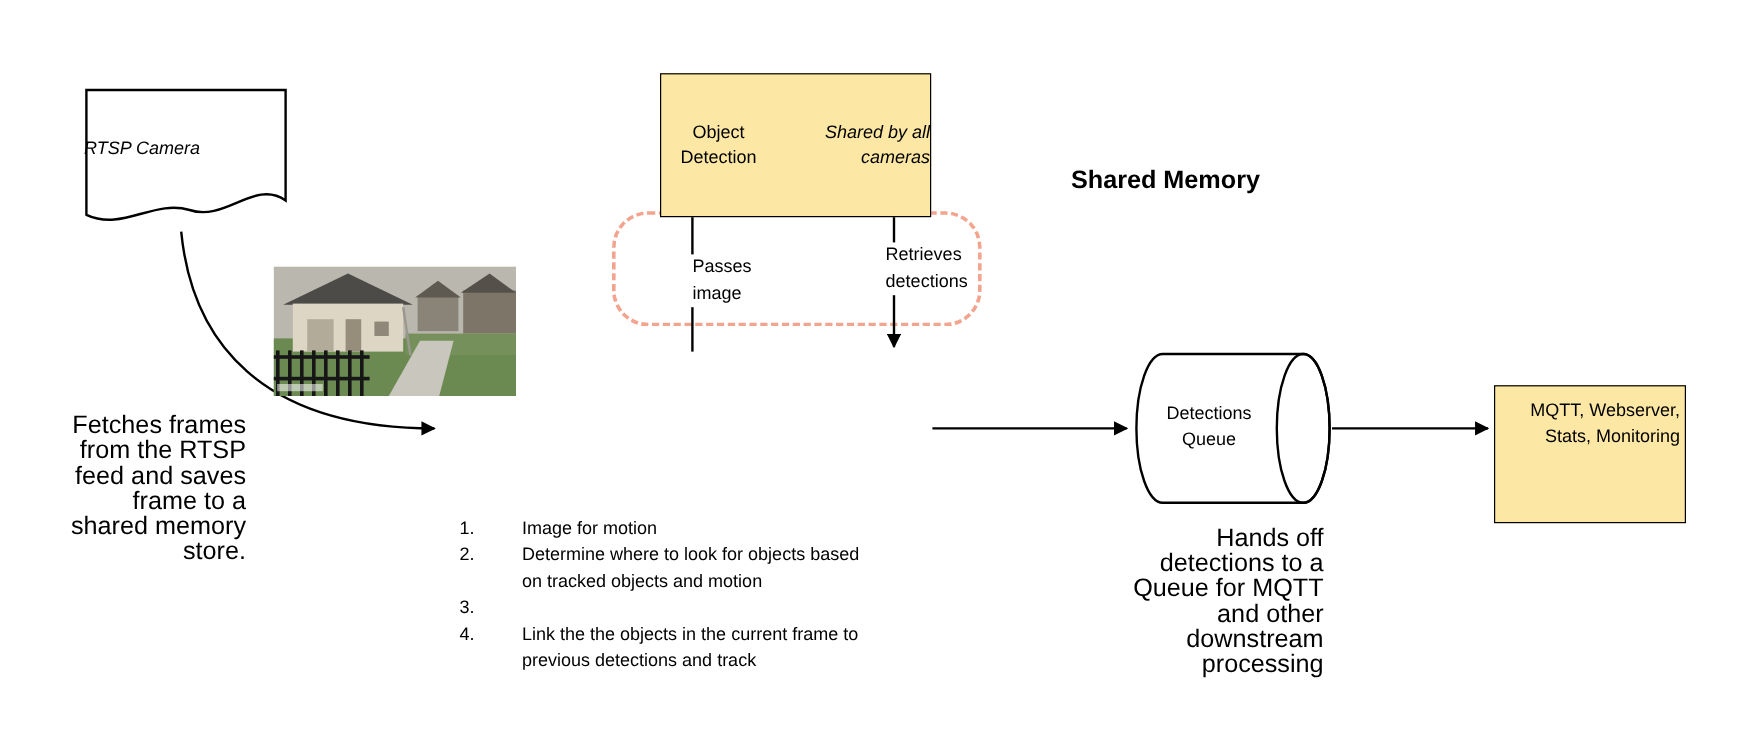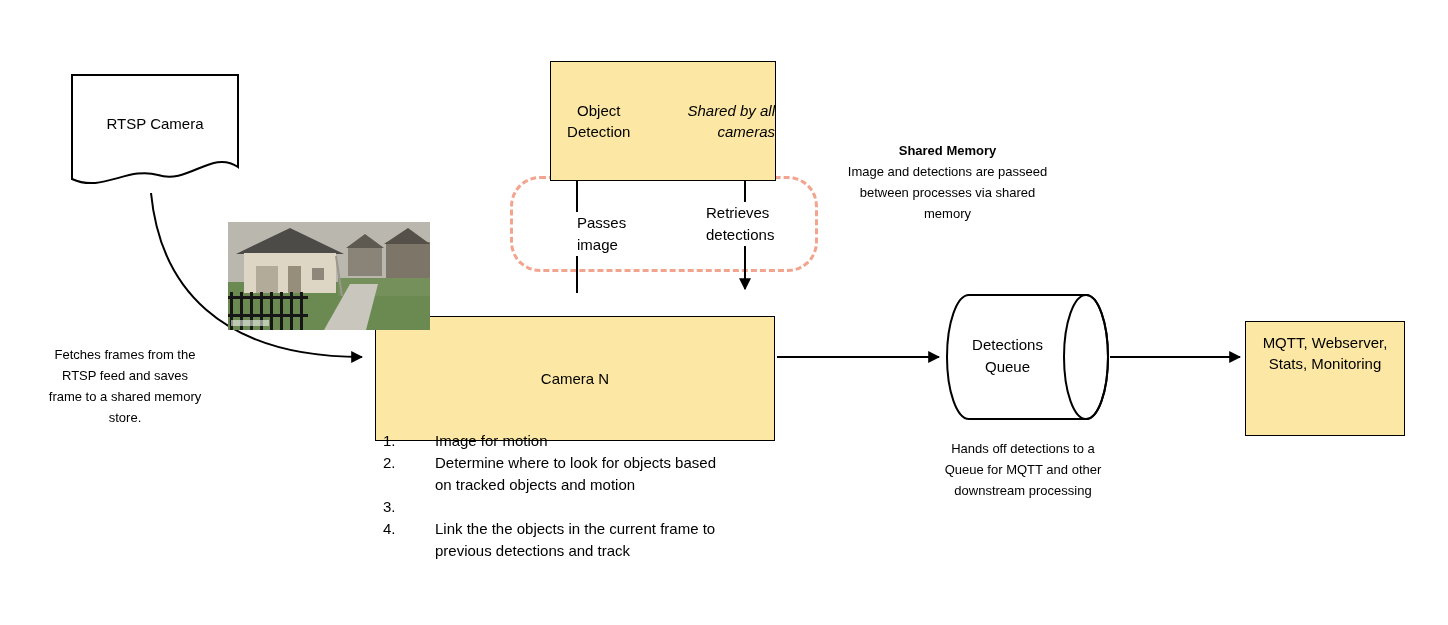--- a/index.html
+++ b/index.html
@@ -18,27 +18,27 @@
   .dashed-region{
     position:absolute;left:510px;top:176px;width:308px;height:96px;
     border:3px dashed var(--dash,#F2A48E);border-radius:30px;z-index:0;
     box-sizing:border-box;background:transparent;
   }
   .edge-label{
     position:absolute;z-index:2;font-size:15px;line-height:22px;
     background:#fff;padding:0 2px;white-space:pre-line;text-align:left;
   }
   .note{
-    position:absolute;z-index:2;font-size:13px;line-height:21px;text-align:center;
+    position:absolute;z-index:2;font-size:21px;line-height:21px;text-align:right;
   }
   .note .note-title{font-weight:bold;}
   .rtsp-wrap{position:absolute;left:70px;top:73px;width:170px;height:132px;z-index:2;}
   .rtsp-label{
-    position:absolute;left:0;top:42px;width:170px;text-align:center;
-    font-size:15px;z-index:3;
+    position:absolute;left:0;top:42px;width:170px;
+    font-size:15px;z-index:3;font-style:italic;
   }
   .photo{position:absolute;left:228px;top:222px;width:202px;height:108px;z-index:3;}
   .queue-wrap{position:absolute;left:945px;top:293px;width:166px;height:128px;z-index:2;}
   .queue-label{
     position:absolute;left:950px;top:334px;width:115px;text-align:center;
     font-size:15px;line-height:22px;z-index:3;white-space:pre-line;
   }
   .steps{position:absolute;left:383px;top:430px;width:360px;z-index:2;font-size:15px;line-height:22px;}
   .step{display:flex;}
   .step .num{width:52px;flex:0 0 52px;}
@@ -105,45 +105,41 @@
       <rect x="72" y="70" width="3" height="38"></rect>
     </g>
     <rect x="3" y="98" width="38" height="6" fill="#ffffff" opacity="0.55"></rect>
   </svg>
 
   <div class="node yellow" style="left:550px;top:40px;width:226px;height:120px;">
     <span>Object Detection</span>
     <span style="font-style:italic;text-align:right;">Shared by all cameras</span>
   </div>
 
-  <div class="node yellow" style="left:375px;top:295px;width:400px;height:125px;">
-    <span>Camera N</span>
-  </div>
 
   <div class="queue-wrap">
     <svg width="166" height="128" viewBox="0 0 166 128">
       <path d="M24,2 H141 A22,62 0 0 1 141,126 H24 A22,62 0 0 1 24,2 Z" fill="#ffffff" stroke="#000" stroke-width="2"></path>
       <ellipse cx="141" cy="64" rx="22" ry="62" fill="none" stroke="#000" stroke-width="2"></ellipse>
     </svg>
   </div>
   <div class="queue-label">Detections
 Queue</div>
 
-  <div class="node yellow" style="left:1245px;top:300px;width:160px;height:115px;align-items:flex-start;text-align:center;padding:10px 4px;">
+  <div class="node yellow" style="left:1245px;top:300px;width:160px;height:115px;align-items:flex-start;text-align:right;padding:10px 4px;">
     <span>MQTT, Webserver, Stats, Monitoring</span>
   </div>
 
   <div class="edge-label" style="left:539px;top:212px;margin-left:36px;">Passes
 image</div>
-  <div class="edge-label" style="left:704px;top:202px;">Retrieves
+  <div class="edge-label" style="left:736px;top:202px;">Retrieves
 detections</div>
 
   <div class="note" style="left:845px;top:140px;width:205px;">
     <div class="note-title">Shared Memory</div>
-    <div>Image and detections are passeed between processes via shared memory</div>
   </div>
 
   <div class="note" style="left:45px;top:344px;width:160px;">Fetches frames from the RTSP feed and saves frame to a shared memory store.</div>
 
   <div class="note" style="left:943px;top:438px;width:160px;">Hands off detections to a Queue for MQTT and other downstream processing</div>
 
   <div class="steps">
     <div class="step">
       <span class="num">1.</span>
       <span class="txt">Image for motion</span>

